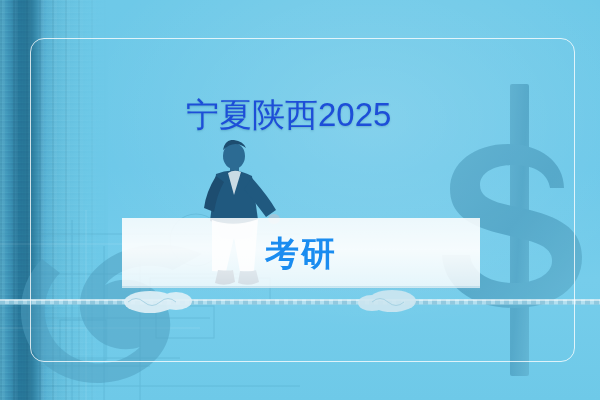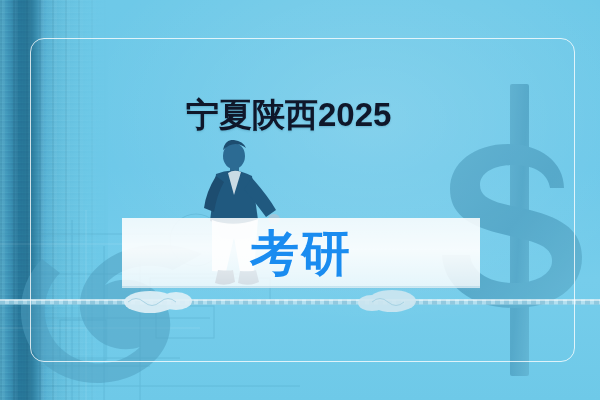--- a/index.html
+++ b/index.html
@@ -162,23 +162,23 @@
     box-sizing: border-box;
     pointer-events: none;
   }
 
   
   .headline {
     position: absolute;
     left: 186px;
     top: 92px;
     width: 300px;
-    color: #0f172a;
+    color: #1d4ed8;
     font-size: 33px;
-    font-weight: bold;
+    font-weight: normal;
     line-height: 45px;
     letter-spacing: 0px;
     text-shadow: 0 1px 2px rgba(40,110,140,0.30);
     white-space: nowrap;
   }
   .headline .line { display: block; }
 
   
   .band {
     position: absolute;
@@ -199,21 +199,21 @@
   .keyword {
     position: absolute;
     left: 122px;
     top: 218px;
     width: 358px;
     height: 70px;
     display: flex;
     align-items: center;
     justify-content: center;
     color: #1a8cf0;
-    font-size: 49px;
+    font-size: 34px;
     font-weight: bold;
     letter-spacing: 2px;
     line-height: 1;
   }
 </style>
 </head>
 <body>
 
 <div id="banner">
 

